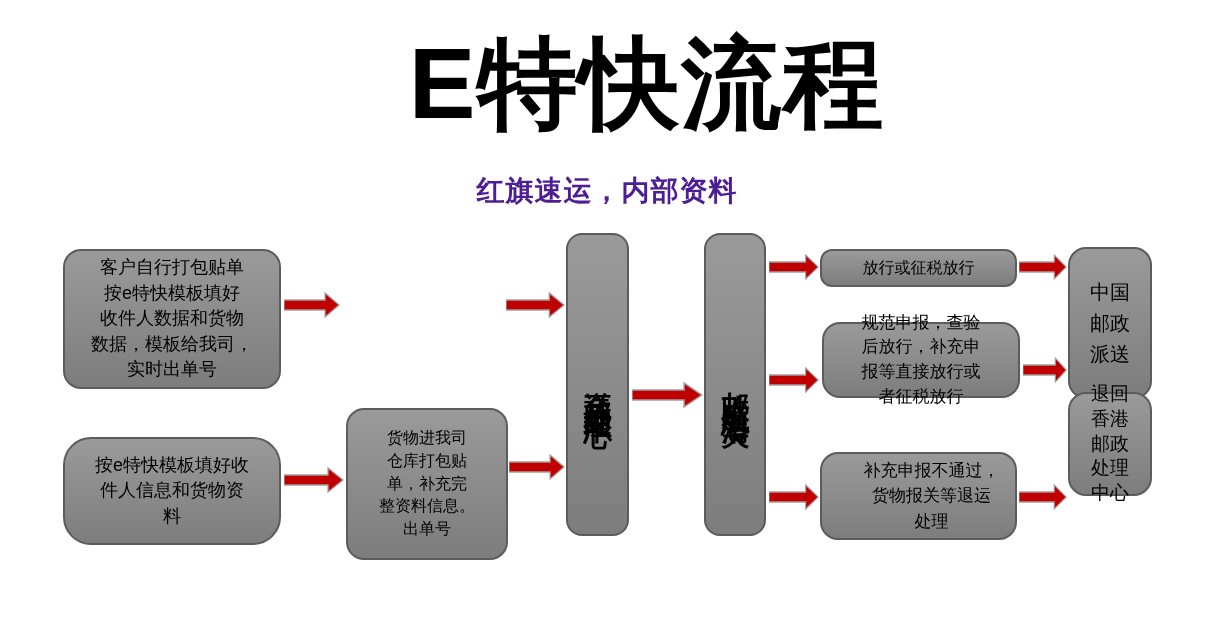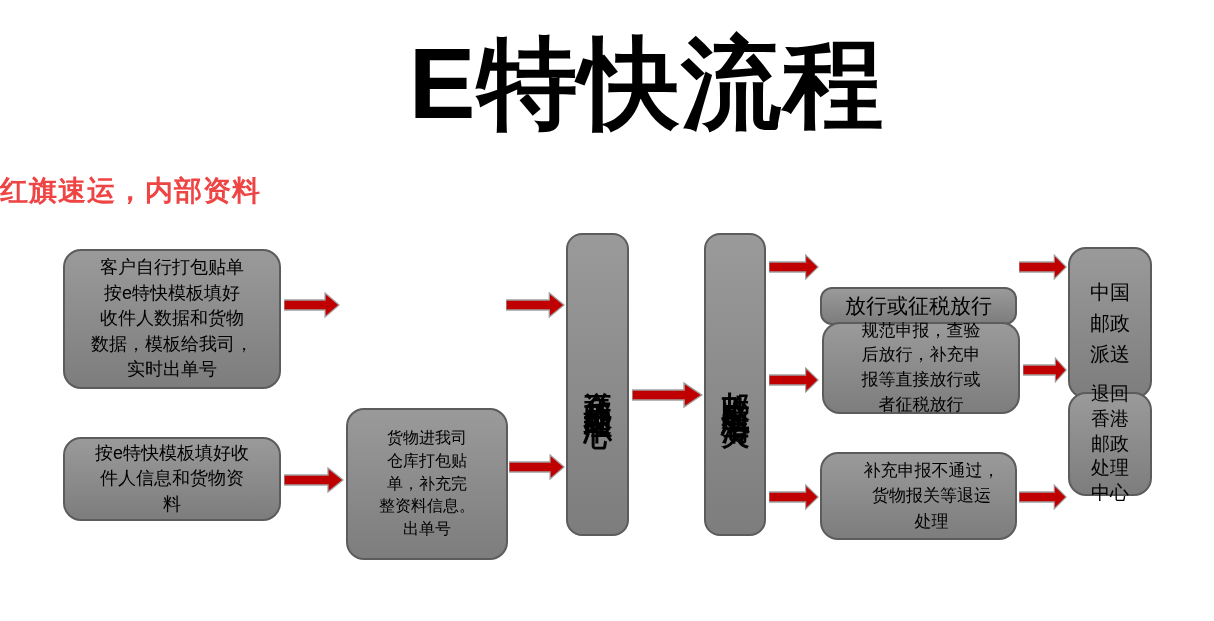--- a/index.html
+++ b/index.html
@@ -24,24 +24,24 @@
     color: #000000;
     letter-spacing: 2px;
     line-height: 1.1;
     margin-left: 40px;
   }
 
   .subtitle {
     position: absolute;
     left: 0; top: 172px;
     width: 100%;
-    text-align: left;
+    text-align: center;
     font-size: 28px;
     font-weight: 700;
-    color: #ef4444;
+    color: #4c1d95;
     letter-spacing: 1px;
   }
 
   .box {
     position: absolute;
     background: linear-gradient(#9a9a9a, #7d7d7d);
     border: 2px solid #5c5c5c;
     border-radius: 18px;
     color: #000000;
     display: flex;
@@ -74,27 +74,27 @@
     letter-spacing: 4px;
     line-height: 1;
     color: #000000;
   }
 
   .arrow { position: absolute; height: 26px; }
   .arrow svg { display: block; width: 100%; height: 100%; }
 
   
   #n-pack-self        { left: 63px;  top: 233px; width: 218px; height: 140px; margin-top: 16px; }
-  #n-fill-template    { left: 63px;  top: 437px; width: 218px; height: 84px; }
+  #n-fill-template    { left: 63px;  top: 437px; width: 218px; height: 108px; border-radius: 28px; }
   #n-deliver-wh       { left: 340px; top: 237px; width: 162px; height: 118px; }
   #n-wh-pack          { left: 346px; top: 408px; width: 162px; height: 152px; font-size: 16px; }
   #n-postal-center    { left: 566px; top: 233px; width: 63px;  height: 303px; }
   #n-customs          { left: 704px; top: 233px; width: 62px;  height: 303px; }
-  #n-release          { left: 820px; top: 249px; width: 197px; height: 38px;  font-size: 21px; margin-top: 38px; }
-  #n-std-declare      { left: 822px; top: 322px; width: 198px; height: 92px; font-size: 17px; line-height: 1.45; }
+  #n-release          { left: 820px; top: 249px; width: 197px; height: 38px;  font-size: 16px; }
+  #n-std-declare      { left: 822px; top: 322px; width: 198px; height: 76px; font-size: 17px; line-height: 1.45; }
   #n-declare-fail     { left: 820px; top: 452px; width: 197px; height: 88px;  font-size: 17px; line-height: 1.5; padding-left: 32px; }
   #n-china-post       { left: 1068px; top: 247px; width: 84px; height: 152px; font-size: 20px; line-height: 1.55; }
   #n-return-hk        { left: 1068px; top: 392px; width: 84px; height: 104px; font-size: 19px; line-height: 1.3; }
 
   #a1  { left: 284px;  top: 292px; width: 56px; }
   #a2  { left: 506px;  top: 292px; width: 59px; }
   #a3  { left: 284px;  top: 467px; width: 60px; }
   #a4  { left: 509px;  top: 454px; width: 56px; }
   #a5  { left: 632px;  top: 382px; width: 71px; }
   #a6  { left: 769px;  top: 254px; width: 50px; }

